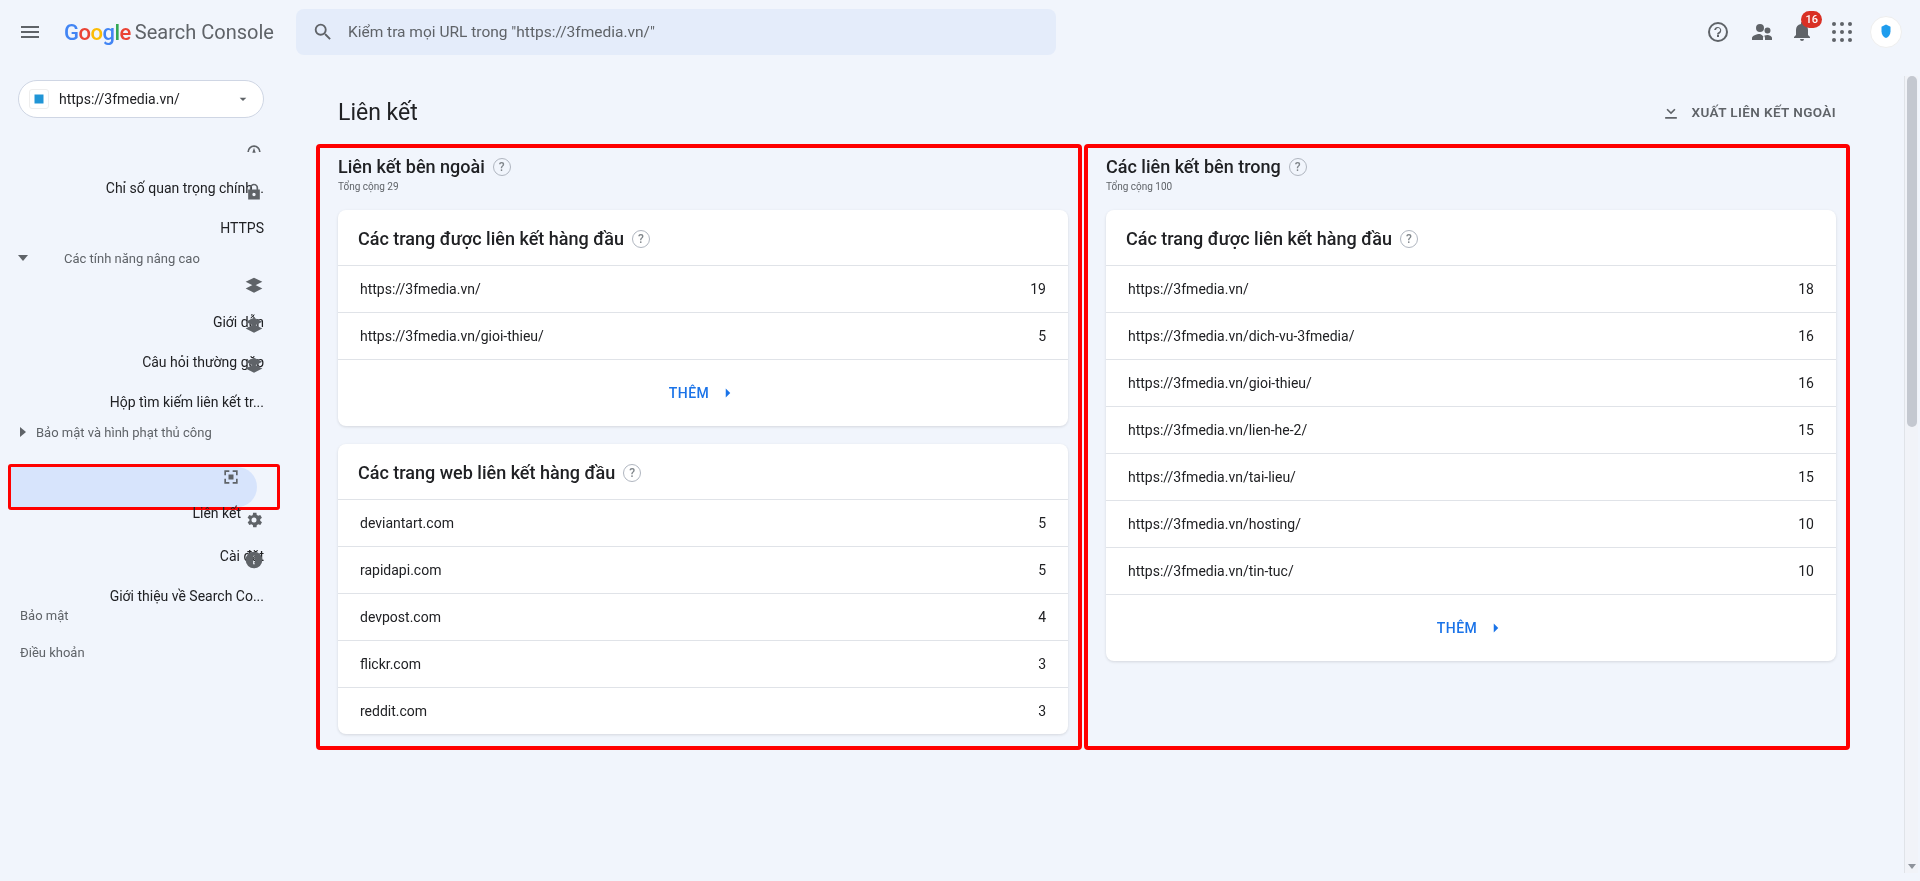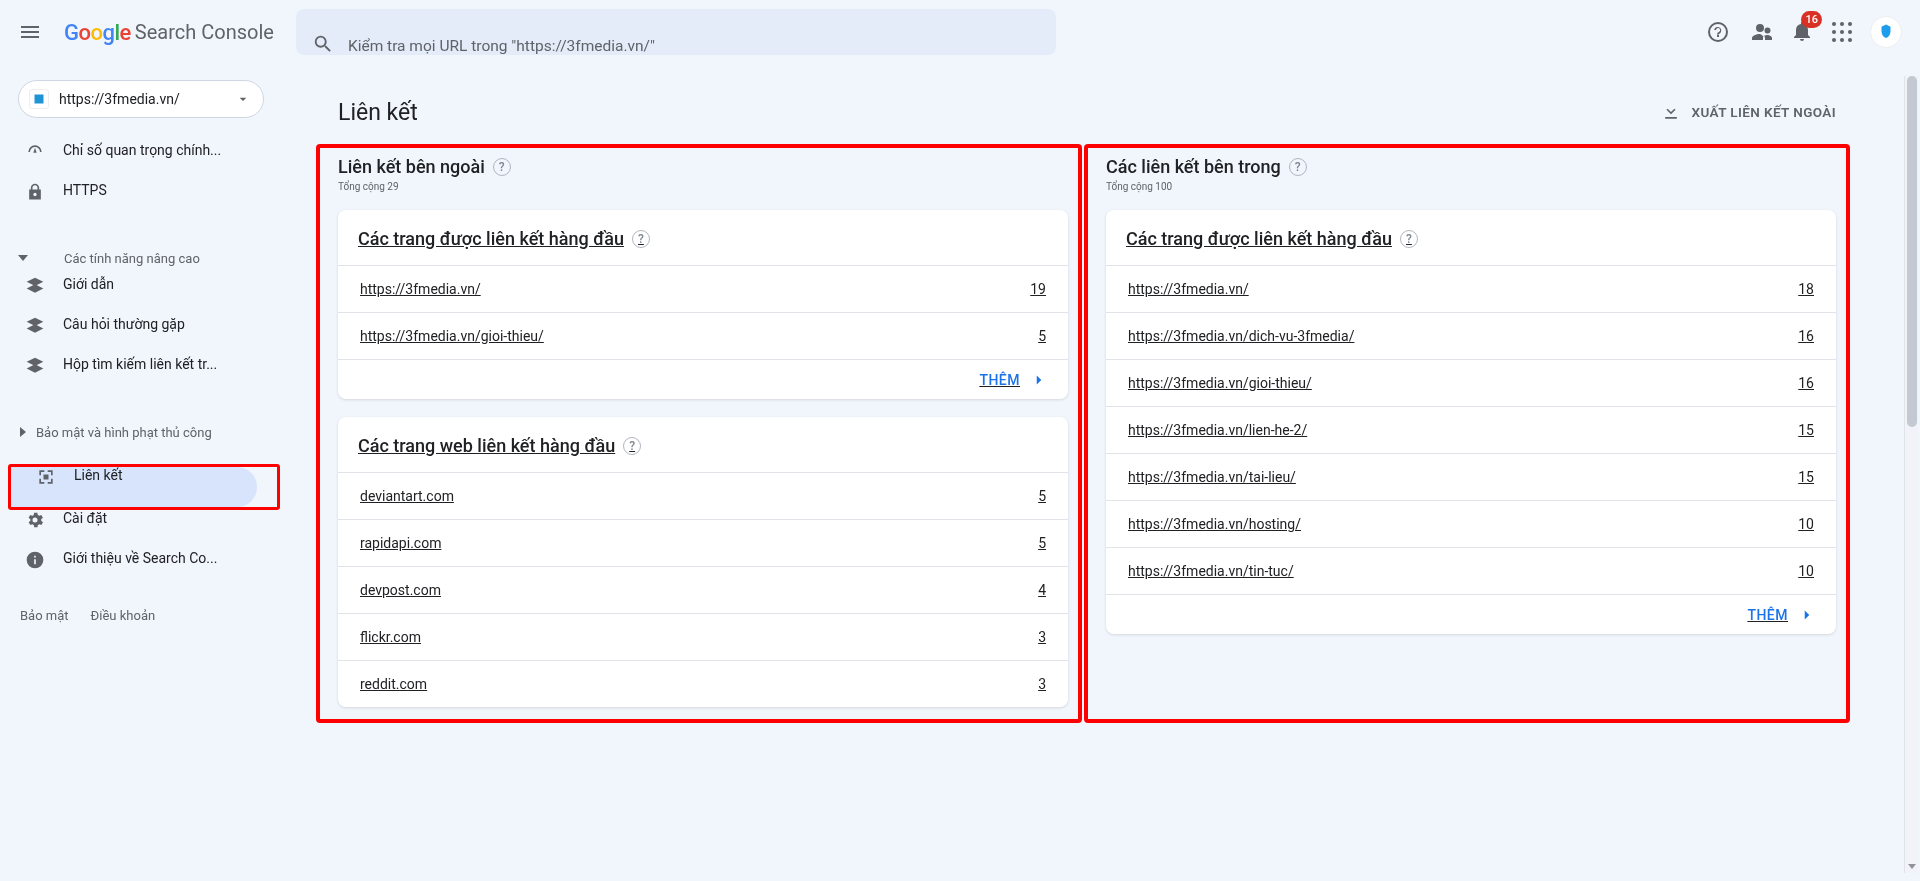--- a/index.html
+++ b/index.html
@@ -18,66 +18,66 @@
   .hamburger-icon{width:24px;height:24px;fill:#5f6368;cursor:pointer;}
   .logo-text{font-size:22px;display:flex;align-items:center;gap:4px;}
   .logo-google span:nth-child(1){color:#4285F4;}
   .logo-google span:nth-child(2){color:#EA4335;}
   .logo-google span:nth-child(3){color:#FBBC05;}
   .logo-google span:nth-child(4){color:#4285F4;}
   .logo-google span:nth-child(5){color:#34A853;}
   .logo-google span:nth-child(6){color:#EA4335;}
   .logo-google{font-weight:500;letter-spacing:-0.5px;text-align:center;}
   .logo-product{color:#5f6368;font-size:20px;}
-  .searchbar{flex:0 0 760px;max-width:760px;height:46px;background:#e4ecfa;border-radius:8px;display:flex;align-items:flex-end;padding:0 16px;color:#5f6368;font-size:15.5px;gap:14px;}
+  .searchbar{flex:0 0 760px;max-width:760px;height:46px;background:#e4ecfa;border-radius:8px;display:flex;align-items:center;padding:0 16px;color:#5f6368;font-size:15.5px;gap:14px;}
   .searchbar svg{width:22px;height:22px;fill:#5f6368;}
   .top-right{margin-left:auto;display:flex;align-items:center;gap:18px;}
   .top-right svg{width:24px;height:24px;fill:#5f6368;cursor:pointer;}
   .bell-wrap{position:relative;}
   .notif-badge{position:absolute;top:-8px;right:-8px;background:#d93025;color:#fff;font-size:11px;font-weight:500;border-radius:10px;height:17px;min-width:17px;padding:0 4px;display:flex;align-items:center;justify-content:center;}
   .apps-grid{width:20px;height:20px;display:grid;grid-template-columns:repeat(3,4px);grid-template-rows:repeat(3,4px);gap:4px;}
   .apps-grid div{width:4px;height:4px;background:#5f6368;border-radius:50%;}
   .avatar{width:32px;height:32px;border-radius:50%;background:#fff;display:flex;align-items:center;justify-content:center;border:1px solid #eee;}
   .avatar svg{width:18px;height:18px;}
   
   .layout{display:flex;height:calc(100vh - 64px);}
   
   .sidebar{width:280px;flex:0 0 280px;padding:8px 0 8px 0;overflow-y:auto;}
   .property-select{margin:8px 16px 24px 18px;height:38px;border:1px solid #cfd6e4;background:#fff;border-radius:20px;display:flex;align-items:center;padding:0 12px 0 10px;gap:10px;cursor:pointer;}
   .property-select .favicon{width:20px;height:20px;background:#fff;border:1px solid #eee;border-radius:3px;display:flex;align-items:center;justify-content:center;}
   .property-select .favicon svg{width:12px;height:12px;}
   .property-select .label{font-size:14px;color:var(--text);}
   .property-select .chev{margin-left:auto;}
   .property-select svg.chev{width:16px;height:16px;fill:#5f6368;}
-  .nav-item{height:40px;display:flex;align-items:flex-start;padding:0 16px 0 25px;gap:18px;cursor:pointer;color:var(--text);font-size:14px;}
+  .nav-item{height:40px;display:flex;align-items:flex-end;padding:0 16px 0 34px;gap:18px;cursor:pointer;color:var(--text);font-size:14px;flex-direction:column;}
   .nav-item.active{background:#d7e4fc;border-radius:0 20px 20px 0;margin-right:16px;}
   .nav-item svg{width:20px;height:20px;fill:#5f6368;flex-shrink:0;}
   .nav-group{height:36px;display:flex;align-items:center;padding:0 16px 0 18px;gap:8px;color:var(--text-soft);font-size:13px;cursor:pointer;}
   .nav-group svg.tri{width:10px;height:10px;fill:#5f6368;}
-  .nav-footer{padding:18px 0 0 20px;font-size:13px;color:var(--text-soft);display:flex;gap:22px;}
+  .nav-footer{padding:18px 0 0 20px;font-size:13px;color:var(--text-soft);display:flex;gap:22px;flex-direction:column;}
   .red-sidebar-box{border:3px solid var(--red-box);border-radius:3px;margin:0 0 0 8px;padding-right:4px;}
   
   .main{flex:1;position:relative;overflow:hidden;}
   .main-inner{padding:26px 84px 0 58px;height:100%;overflow-y:auto;}
   .main-header{display:flex;align-items:center;height:44px;}
   .page-title{font-size:23px;color:var(--text);}
   .export-btn{margin-left:auto;display:flex;align-items:center;gap:10px;color:var(--text-soft);font-size:13.5px;font-weight:600;letter-spacing:.4px;cursor:pointer;}
   .export-btn svg{width:20px;height:20px;fill:#5f6368;}
   .panels{display:flex;gap:38px;margin-top:22px;}
   .panel{flex:1;position:relative;}
   .red-panel-box{position:absolute;inset:-12px -14px -16px -22px;border:4px solid var(--red-box);border-radius:4px;pointer-events:none;}
   .panel-title{display:flex;align-items:center;gap:8px;font-size:18px;font-weight:500;color:var(--text);}
   .panel-total{font-size:10px;color:var(--text-soft);margin-top:4px;}
   .qmark{width:18px;height:18px;border:1.4px solid #b0b6c0;border-radius:50%;display:inline-flex;align-items:center;justify-content:center;font-size:12px;color:#80868b;}
-  .card{background:#fff;border-radius:8px;box-shadow:0 1px 3px rgba(0,0,0,.12);margin-top:18px;overflow:hidden;text-decoration:underline;}
+  .card{background:#fff;border-radius:8px;box-shadow:0 1px 3px rgba(0,0,0,.12);margin-top:18px;overflow:hidden;}
   .card-head{display:flex;align-items:center;gap:8px;padding:18px 20px 16px 20px;font-size:18px;font-weight:500;}
   .row{display:flex;align-items:center;height:47px;border-top:1px solid var(--border);padding:0 22px;font-size:14px;}
   .row .url{color:var(--text);}
   .row .count{margin-left:auto;color:var(--text);}
-  .card-more{display:flex;justify-content:flex-end;align-items:center;height:40px;border-top:1px solid var(--border);padding:0 20px;color:var(--blue);font-size:14px;letter-spacing:.5px;font-weight:500;gap:10px;cursor:pointer;}
+  .card-more{display:flex;justify-content:center;align-items:center;height:67px;border-top:1px solid var(--border);padding:0 20px;color:var(--blue);font-size:14px;letter-spacing:.5px;font-weight:500;gap:10px;cursor:pointer;}
   .card-more svg{width:18px;height:18px;fill:var(--blue);}
   
   .right-scroll{position:absolute;right:2px;top:12px;width:14px;height:calc(100% - 20px);background:#f1f3f8;border-left:1px solid #e0e3e8;}
   .right-scroll .thumb{position:absolute;top:0;left:2px;width:10px;height:44%;background:#c4c8d0;border-radius:6px;}
   .right-scroll .arrow{position:absolute;left:0;right:0;height:14px;display:flex;align-items:center;justify-content:center;}
   .right-scroll .arrow.top{top:0;}
   .right-scroll .arrow.bottom{bottom:0;}
   .right-scroll .arrow svg{width:10px;height:10px;fill:#8e939b;}
 </style>
 </head>

